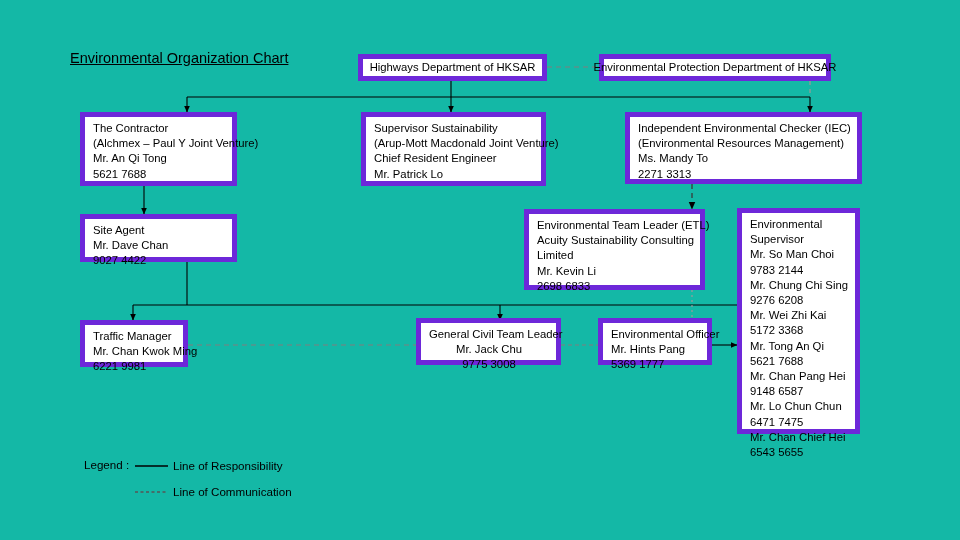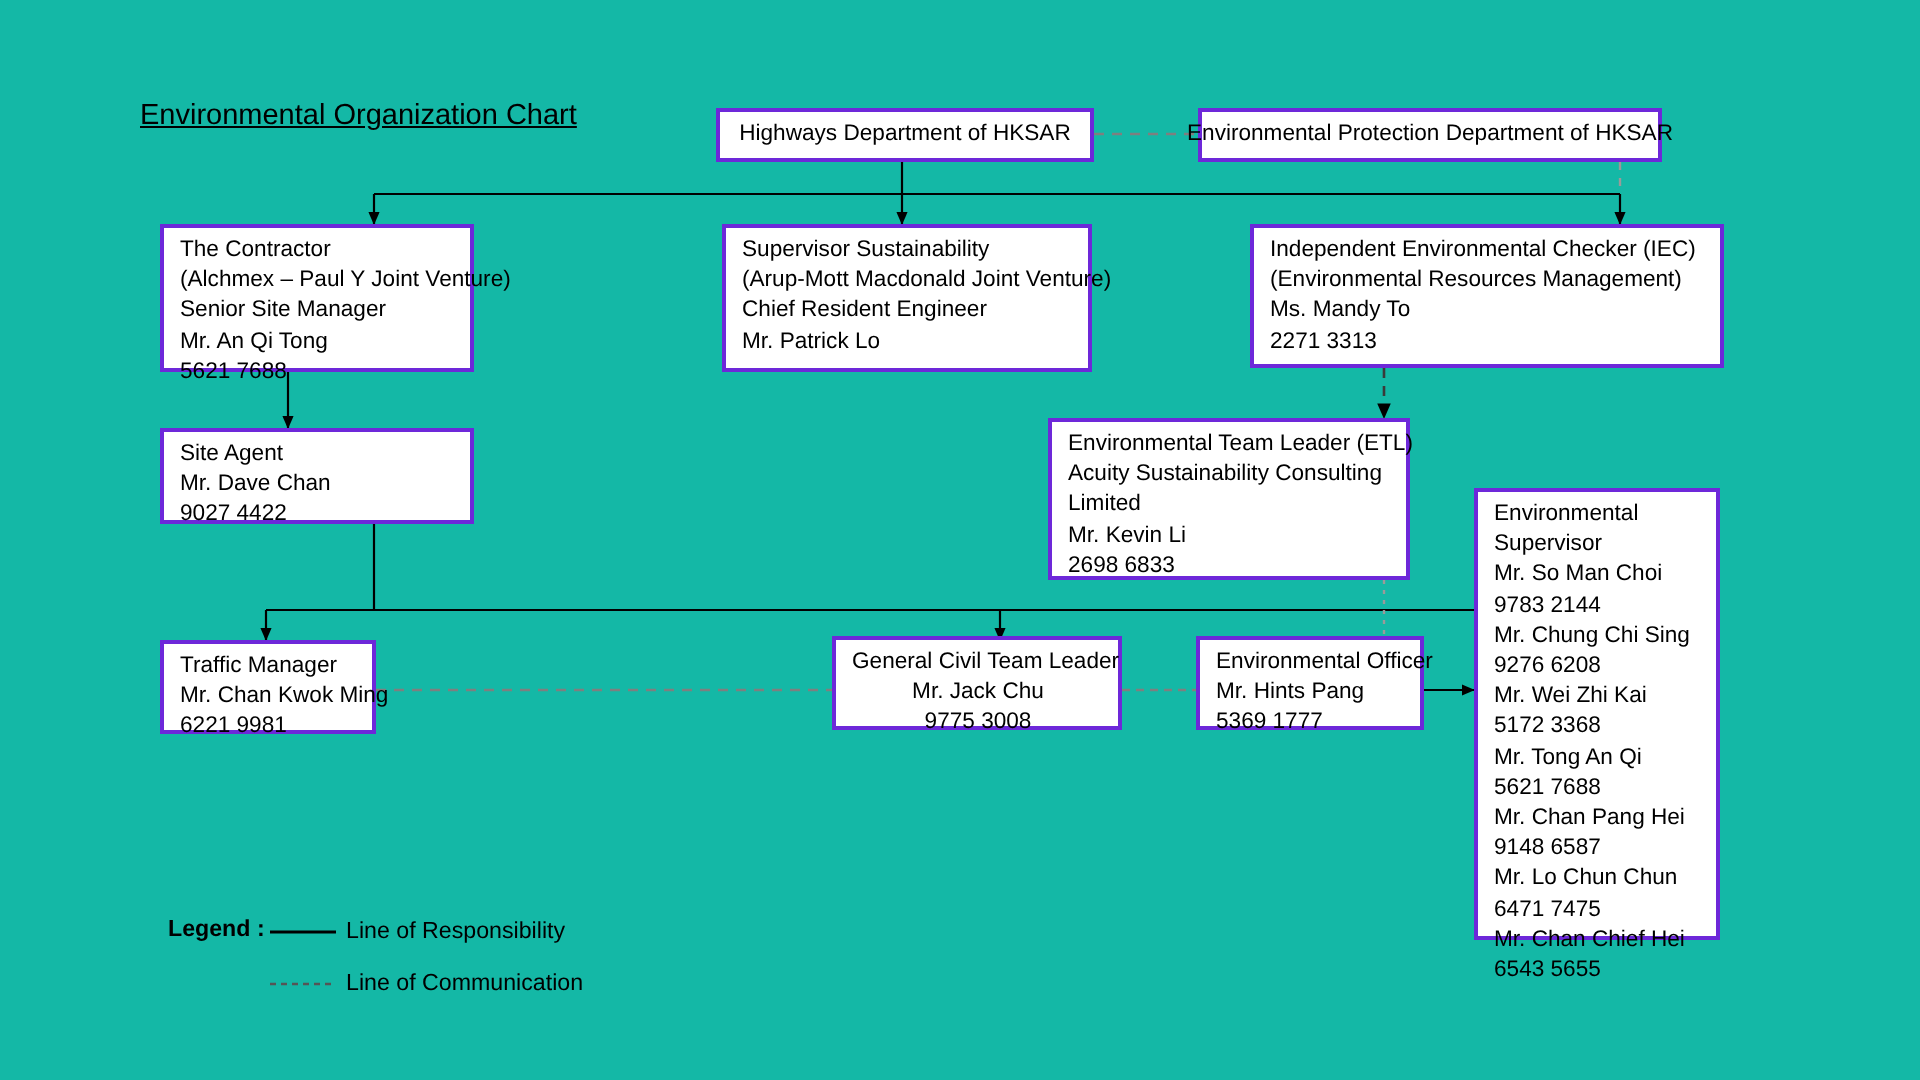--- a/index.html
+++ b/index.html
@@ -24,21 +24,21 @@
     top: 50px;
     font-size: 14.5px;
     font-weight: normal;
     color: #000;
     text-decoration: underline;
     white-space: nowrap;
   }
   .node {
     position: absolute;
     box-sizing: border-box;
-    border: 2px solid #6d28d9;
+    border: 5px solid #6d28d9;
     background: #ffffff;
     font-size: 11.3px;
     line-height: 15.2px;
     color: #000;
     padding: 4px 7px 4px 8px;
   }
   .node.center {
     display: flex;
     align-items: center;
     justify-content: center;
@@ -55,21 +55,21 @@
     top: 0;
     width: 960px;
     height: 540px;
     pointer-events: none;
   }
   .legend-title {
     position: absolute;
     left: 84px;
     top: 458px;
     font-size: 11.6px;
-    font-weight: bold;
+    font-weight: normal;
     white-space: nowrap;
   }
   .legend-label {
     position: absolute;
     font-size: 11.6px;
     white-space: nowrap;
   }
   .legend-label.l1 { left: 173px; top: 459px; }
   .legend-label.l2 { left: 173px; top: 485px; }
 </style>
@@ -137,21 +137,20 @@
     <span class="ln">Highways Department of HKSAR</span>
   </div>
 
   <div class="node center" style="left:599px; top:54px; width:232px; height:27px;">
     <span class="ln">Environmental Protection Department of HKSAR</span>
   </div>
 
   <div class="node" style="left:80px; top:112px; width:157px; height:74px;">
     <span class="ln">The Contractor</span>
     <span class="ln">(Alchmex – Paul Y Joint Venture)</span>
-    <span class="ln">Senior Site Manager</span>
     <span class="ln">Mr. An Qi Tong</span>
     <span class="ln">5621 7688</span>
   </div>
 
   <div class="node" style="left:361px; top:112px; width:185px; height:74px;">
     <span class="ln">Supervisor Sustainability</span>
     <span class="ln">(Arup-Mott Macdonald Joint Venture)</span>
     <span class="ln">Chief Resident Engineer</span>
     <span class="ln">Mr. Patrick Lo</span>
   </div>
@@ -170,21 +169,21 @@
   </div>
 
   <div class="node" style="left:524px; top:209px; width:181px; height:81px;">
     <span class="ln">Environmental Team Leader (ETL)</span>
     <span class="ln">Acuity Sustainability Consulting</span>
     <span class="ln">Limited</span>
     <span class="ln">Mr. Kevin Li</span>
     <span class="ln">2698 6833</span>
   </div>
 
-  <div class="node" style="left:737px; top:208px; width:123px; height:226px;margin-top:36px;">
+  <div class="node" style="left:737px; top:208px; width:123px; height:226px;">
     <span class="ln">Environmental</span>
     <span class="ln">Supervisor</span>
     <span class="ln">Mr. So Man Choi</span>
     <span class="ln">9783 2144</span>
     <span class="ln">Mr. Chung Chi Sing</span>
     <span class="ln">9276 6208</span>
     <span class="ln">Mr. Wei Zhi Kai</span>
     <span class="ln">5172 3368</span>
     <span class="ln">Mr. Tong An Qi</span>
     <span class="ln">5621 7688</span>

